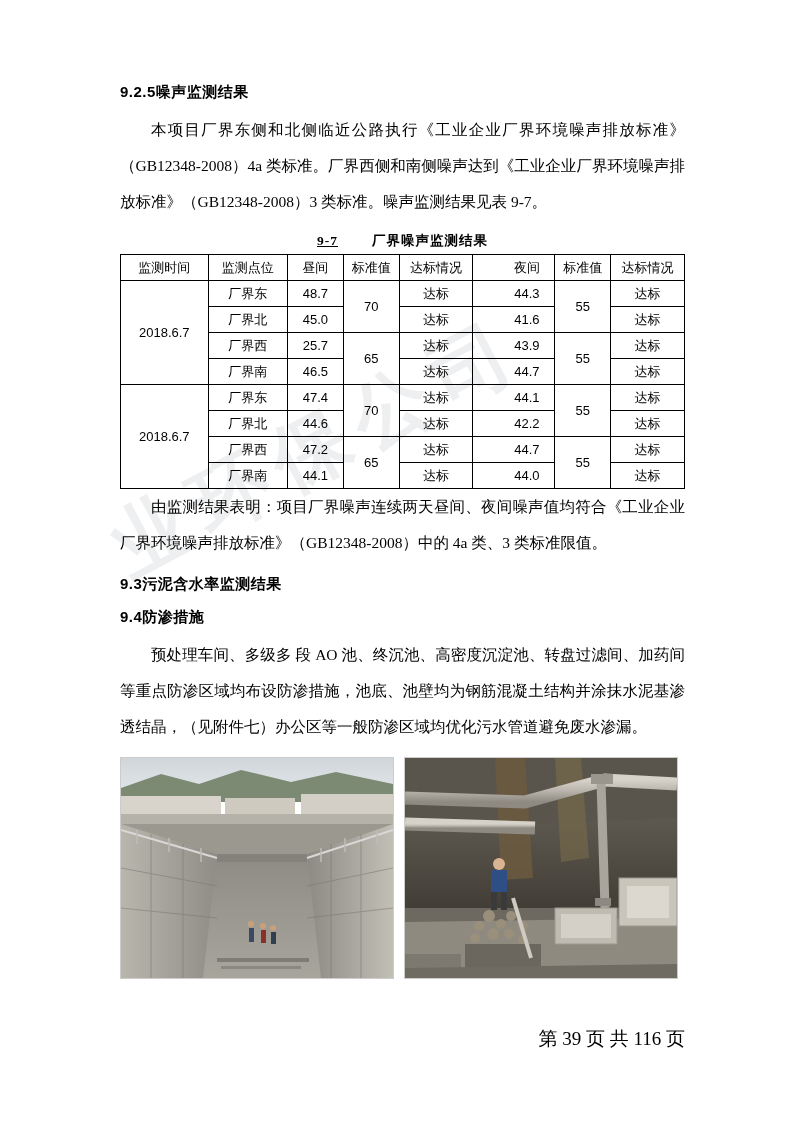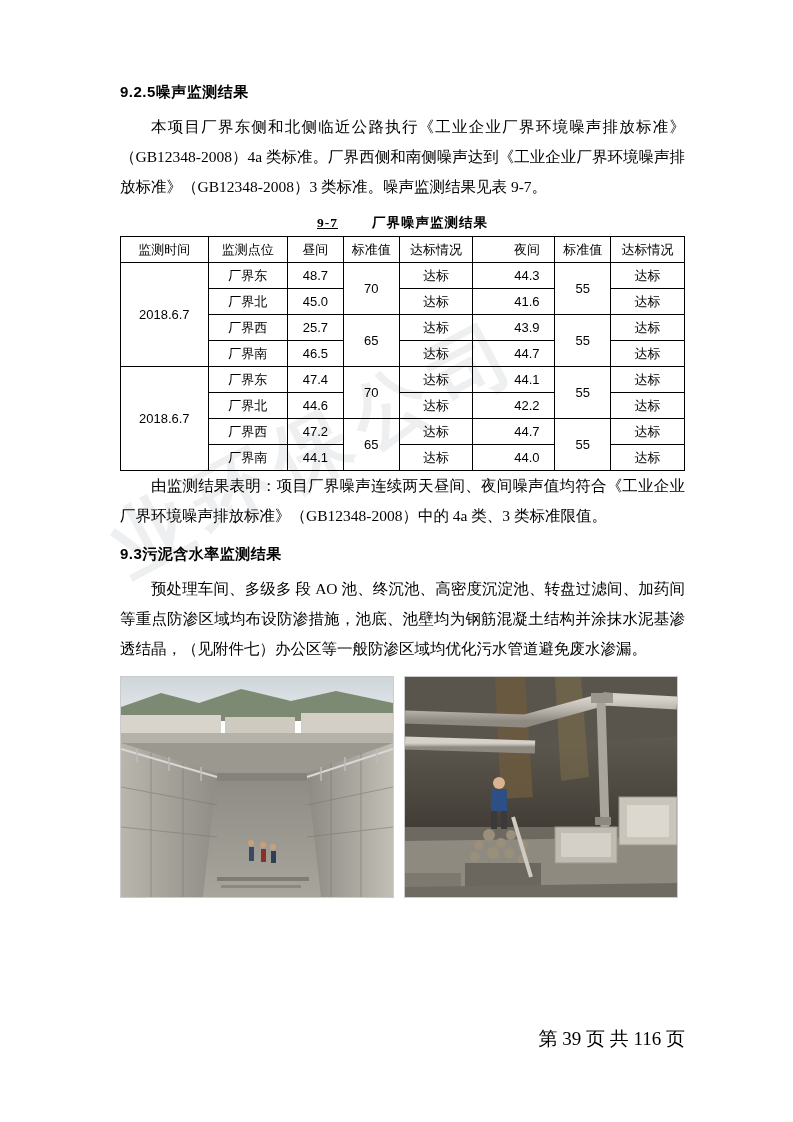--- a/index.html
+++ b/index.html
@@ -27,21 +27,21 @@
     font-family: "Liberation Sans", "DejaVu Sans", sans-serif;
     font-size: 15px;
     font-weight: bold;
     margin: 0 0 10px 0;
     padding: 0;
     letter-spacing: 0.5px;
   }
   h2.section.tight { margin-top: 14px; }
   p.body {
     font-size: 15.5px;
-    line-height: 30px;
+    line-height: 36px;
     margin: 0 0 4px 0;
     text-align: justify;
     text-indent: 2em;
   }
 
   .table-caption {
     text-align: center;
     font-family: "Liberation Sans", "DejaVu Sans", sans-serif;
     font-size: 13.5px;
     font-weight: bold;
@@ -209,20 +209,21 @@
             <td class="c-night">44.0</td>
             <td class="c-reach">达标</td>
           </tr>
         </tbody>
     </table>
 
     <p class="body">由监测结果表明：项目厂界噪声连续两天昼间、夜间噪声值均符合《工业企业厂界环境噪声排放标准》（GB12348-2008）中的 4a 类、3 类标准限值。</p>
 
     <h2 class="section tight">9.3污泥含水率监测结果</h2>
 
+    <h2 class="section tight">9.4防渗措施</h2>
     <p class="body">预处理车间、多级多 段 AO 池、终沉池、高密度沉淀池、转盘过滤间、加药间等重点防渗区域均布设防渗措施，池底、池壁均为钢筋混凝土结构并涂抹水泥基渗透结晶，（见附件七）办公区等一般防渗区域均优化污水管道避免废水渗漏。</p>
 
     <div class="figs">
       <div class="fig">
         <svg viewBox="0 0 272 220" width="272" height="220" preserveAspectRatio="none">
           <defs>
             <linearGradient id="sky1" x1="0" y1="0" x2="0" y2="1">
               <stop offset="0%" stop-color="#cfd6da"></stop>
                 <stop offset="100%" stop-color="#e4e8ea"></stop>
             </linearGradient>

